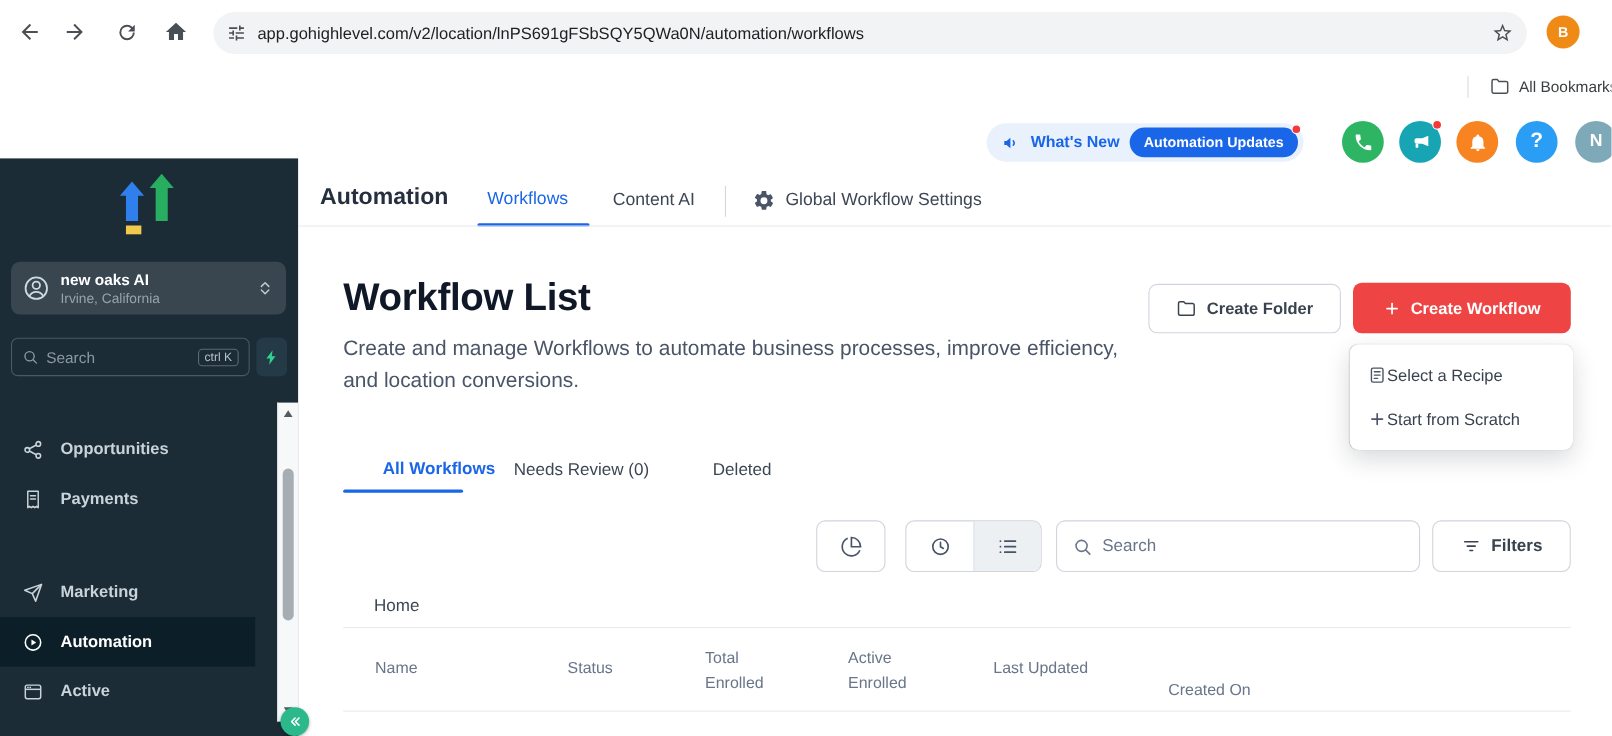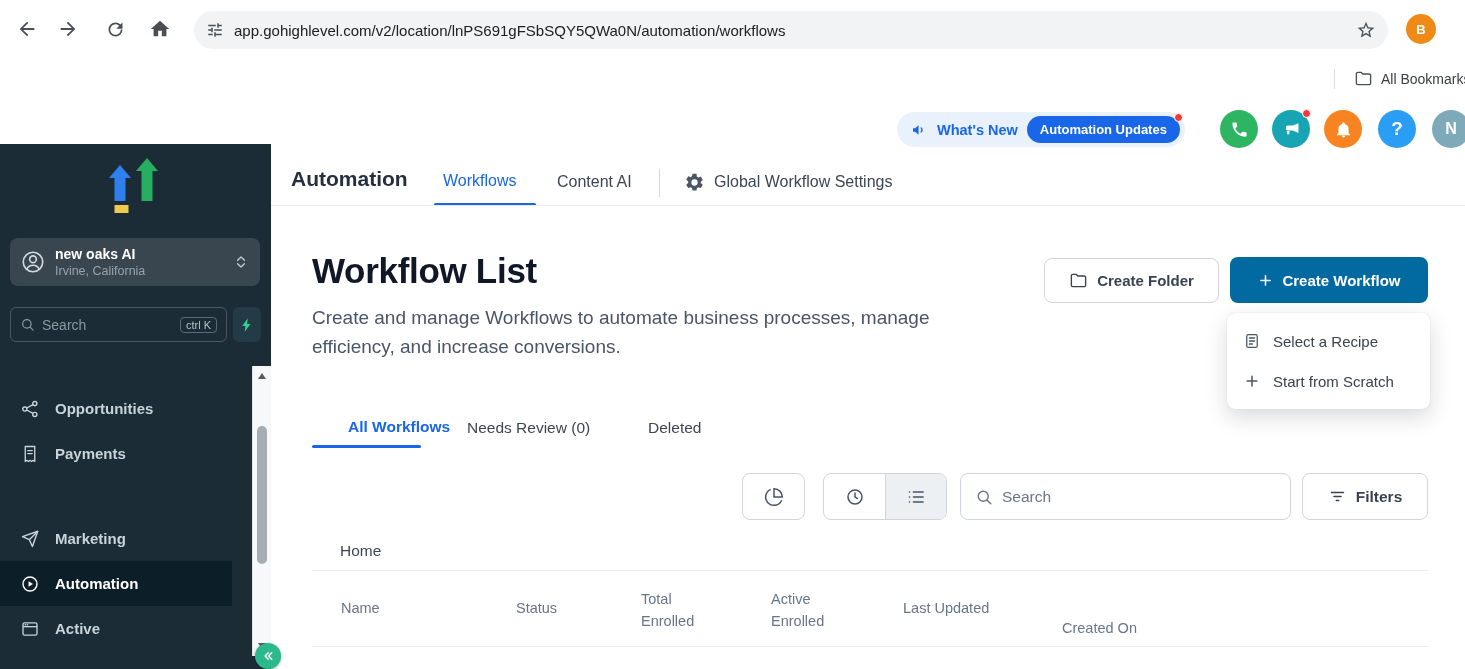--- a/index.html
+++ b/index.html
@@ -40,23 +40,23 @@
   .wn-label { color:#1a66e8; font-size:14.5px; font-weight:700; white-space:nowrap; }
   .wn-badge { position:relative; background:#1a66e8; color:#fff; font-size:13px; font-weight:600; padding:6px 13px; border-radius:15px; white-space:nowrap; }
 
   
   .h-tab { font-size:16px; color:#3d4654; cursor:pointer; white-space:nowrap; }
   .h-tab.active { color:#1a66e8; font-weight:500; }
   .underline { background:#1a66e8; height:3px; border-radius:2px; }
 
   
   .btn-outline { display:flex; align-items:center; justify-content:center; gap:9px; background:#fff; border:1px solid #d0d5dd; border-radius:8px; color:#39434f; font-size:15px; font-weight:600; cursor:pointer; }
-  .btn-primary { display:flex; align-items:center; justify-content:center; gap:8px; background:#0369a1; border:none; border-radius:8px; color:#fff; font-size:15px; font-weight:600; cursor:pointer; }
+  .btn-primary { display:flex; align-items:center; justify-content:center; gap:8px; background:#ef4444; border:none; border-radius:8px; color:#fff; font-size:15px; font-weight:600; cursor:pointer; }
   .menu { background:#fff; border-radius:8px; box-shadow:0 8px 22px rgba(16,24,40,.16), 0 0 1px rgba(16,24,40,.2); padding:8px 0; z-index:30; }
-  .menu-item { height:40px; display:flex; align-items:center; gap:12px; padding:0 16px; font-size:15px; color:#39434f; cursor:pointer; white-space:nowrap; }
+  .menu-item { height:40px; display:flex; align-items:center; padding:0 16px; font-size:15px; color:#39434f; cursor:pointer; white-space:nowrap; }
 
   .l-tab { font-size:15.5px; color:#3d4654; cursor:pointer; white-space:nowrap; }
   .l-tab.active { color:#1a66e8; font-weight:600; }
 
   .tool-btn { background:#fff; border:1px solid #d0d5dd; border-radius:8px; display:flex; align-items:center; justify-content:center; color:#475467; cursor:pointer; }
   .main-search { background:#fff; border:1px solid #d0d5dd; border-radius:8px; display:flex; align-items:center; gap:9px; padding:0 14px; color:#69758a; }
   .main-search input { flex:1; min-width:0; border:none; outline:none; background:transparent; font-size:15.5px; color:#344054; font-family:inherit; }
   .main-search input::placeholder { color:#69758a; }
 
   .tbl { border-top:1px solid #e8eaee; border-bottom:1px solid #e8eaee; background:#fff; }
@@ -294,21 +294,21 @@
 <span class="abs" style="left:659px;top:169px;width:1px;height:28px;background:#d4d8dd;"></span>
 <span class="abs" style="left:684px;top:172px;color:#4b5565;">
   <svg width="21" height="21" viewBox="0 0 24 24">
       <path fill="currentColor" d="M19.14 12.94c.04-.3.06-.61.06-.94s-.02-.64-.07-.94l2.03-1.58a.5.5 0 0 0 .12-.64l-1.92-3.32a.5.5 0 0 0-.61-.22l-2.39.96a7.3 7.3 0 0 0-1.62-.94l-.36-2.54A.5.5 0 0 0 13.9 2h-3.8a.5.5 0 0 0-.49.42l-.36 2.54c-.59.24-1.13.56-1.62.94l-2.39-.96a.5.5 0 0 0-.61.22L2.71 8.48a.5.5 0 0 0 .12.64l2.03 1.58c-.05.3-.07.63-.07.94s.02.64.07.94l-2.03 1.58a.5.5 0 0 0-.12.64l1.92 3.32c.14.24.42.34.61.22l2.39-.96c.5.38 1.03.7 1.62.94l.36 2.54c.04.24.25.42.49.42h3.8c.24 0 .45-.18.49-.42l.36-2.54c.59-.24 1.13-.56 1.62-.94l2.39.96c.23.09.47 0 .61-.22l1.92-3.32a.5.5 0 0 0-.12-.64l-2.03-1.58zM12 15.6A3.6 3.6 0 1 1 12 8.4a3.6 3.6 0 0 1 0 7.2z"></path>
     </svg>
 </span>
 <span class="abs h-tab" style="left:714px;top:173px;">Global Workflow Settings</span>
 <span class="abs" style="left:271px;top:205px;width:1194px;height:1px;background:#e8eaee;"></span>
 
 <span class="abs" style="left:312px;top:251px;font-size:35px;font-weight:700;color:#101828;letter-spacing:-0.3px;">Workflow List</span>
-<span class="abs" style="left:312px;top:303px;width:705px;font-size:19px;color:#4a5568;line-height:1.55;">Create and manage Workflows to automate business processes, manage efficiency, and increase conversions.</span>
+<span class="abs" style="left:312px;top:303px;width:705px;font-size:19px;color:#4a5568;line-height:1.55;">Create and manage Workflows to automate business processes, improve efficiency, and location conversions.</span>
 
 <button class="abs btn-outline" style="left:1044px;top:258px;width:175px;height:45px;">
   <span>
     <svg width="19" height="19" viewBox="0 0 24 24">
         <path fill="none" stroke="currentColor" stroke-width="1.7" stroke-linejoin="round" d="M3 7.2V6a1.8 1.8 0 0 1 1.8-1.8h4.2l2 2.1h8.2A1.8 1.8 0 0 1 21 8.1V18a1.8 1.8 0 0 1-1.8 1.8H4.8A1.8 1.8 0 0 1 3 18V7.2z"></path>
       </svg>
   </span>
   <span>Create Folder</span>
 </button>
 

